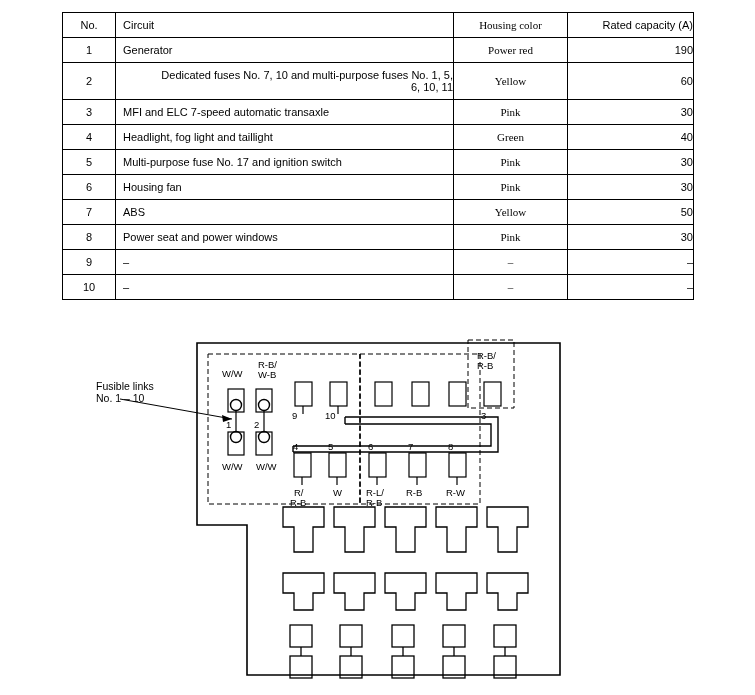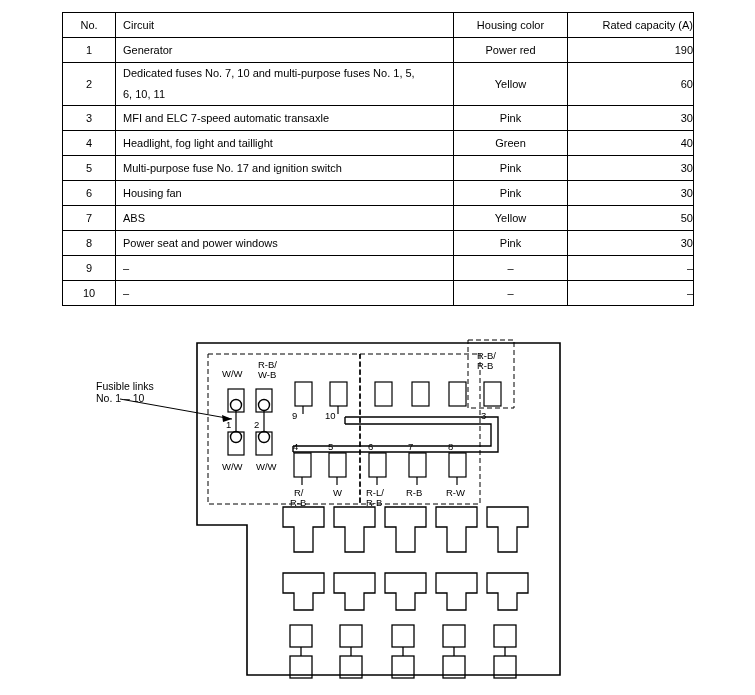--- a/index.html
+++ b/index.html
@@ -33,25 +33,26 @@
   table.fuse-table td {
     border: 1px solid #000;
     font-size: 11px;
     font-weight: normal;
     padding: 0;
     height: 24px;
     vertical-align: middle;
   }
   .col-no    { width: 52px;  text-align: center; }
   .col-ckt   { width: 330px; text-align: left; padding-left: 7px !important; }
-  .col-house { width: 113px; text-align: center; }
+  .col-house { width: 113px; text-align: center; font-family: Liberation Serif, serif; }
   .col-cap   { width: 125px; text-align: right; }
   tr.tall td { height: 36px; }
   td.ckt-multiline {
-    line-height: 21px;
+    line-height: 12px;
+    text-align: right;
   }
   th { text-align: center; }
 
   
   .diagram {
     position: absolute;
     left: 0;
     top: 320px;
     width: 755px;
     height: 375px;

